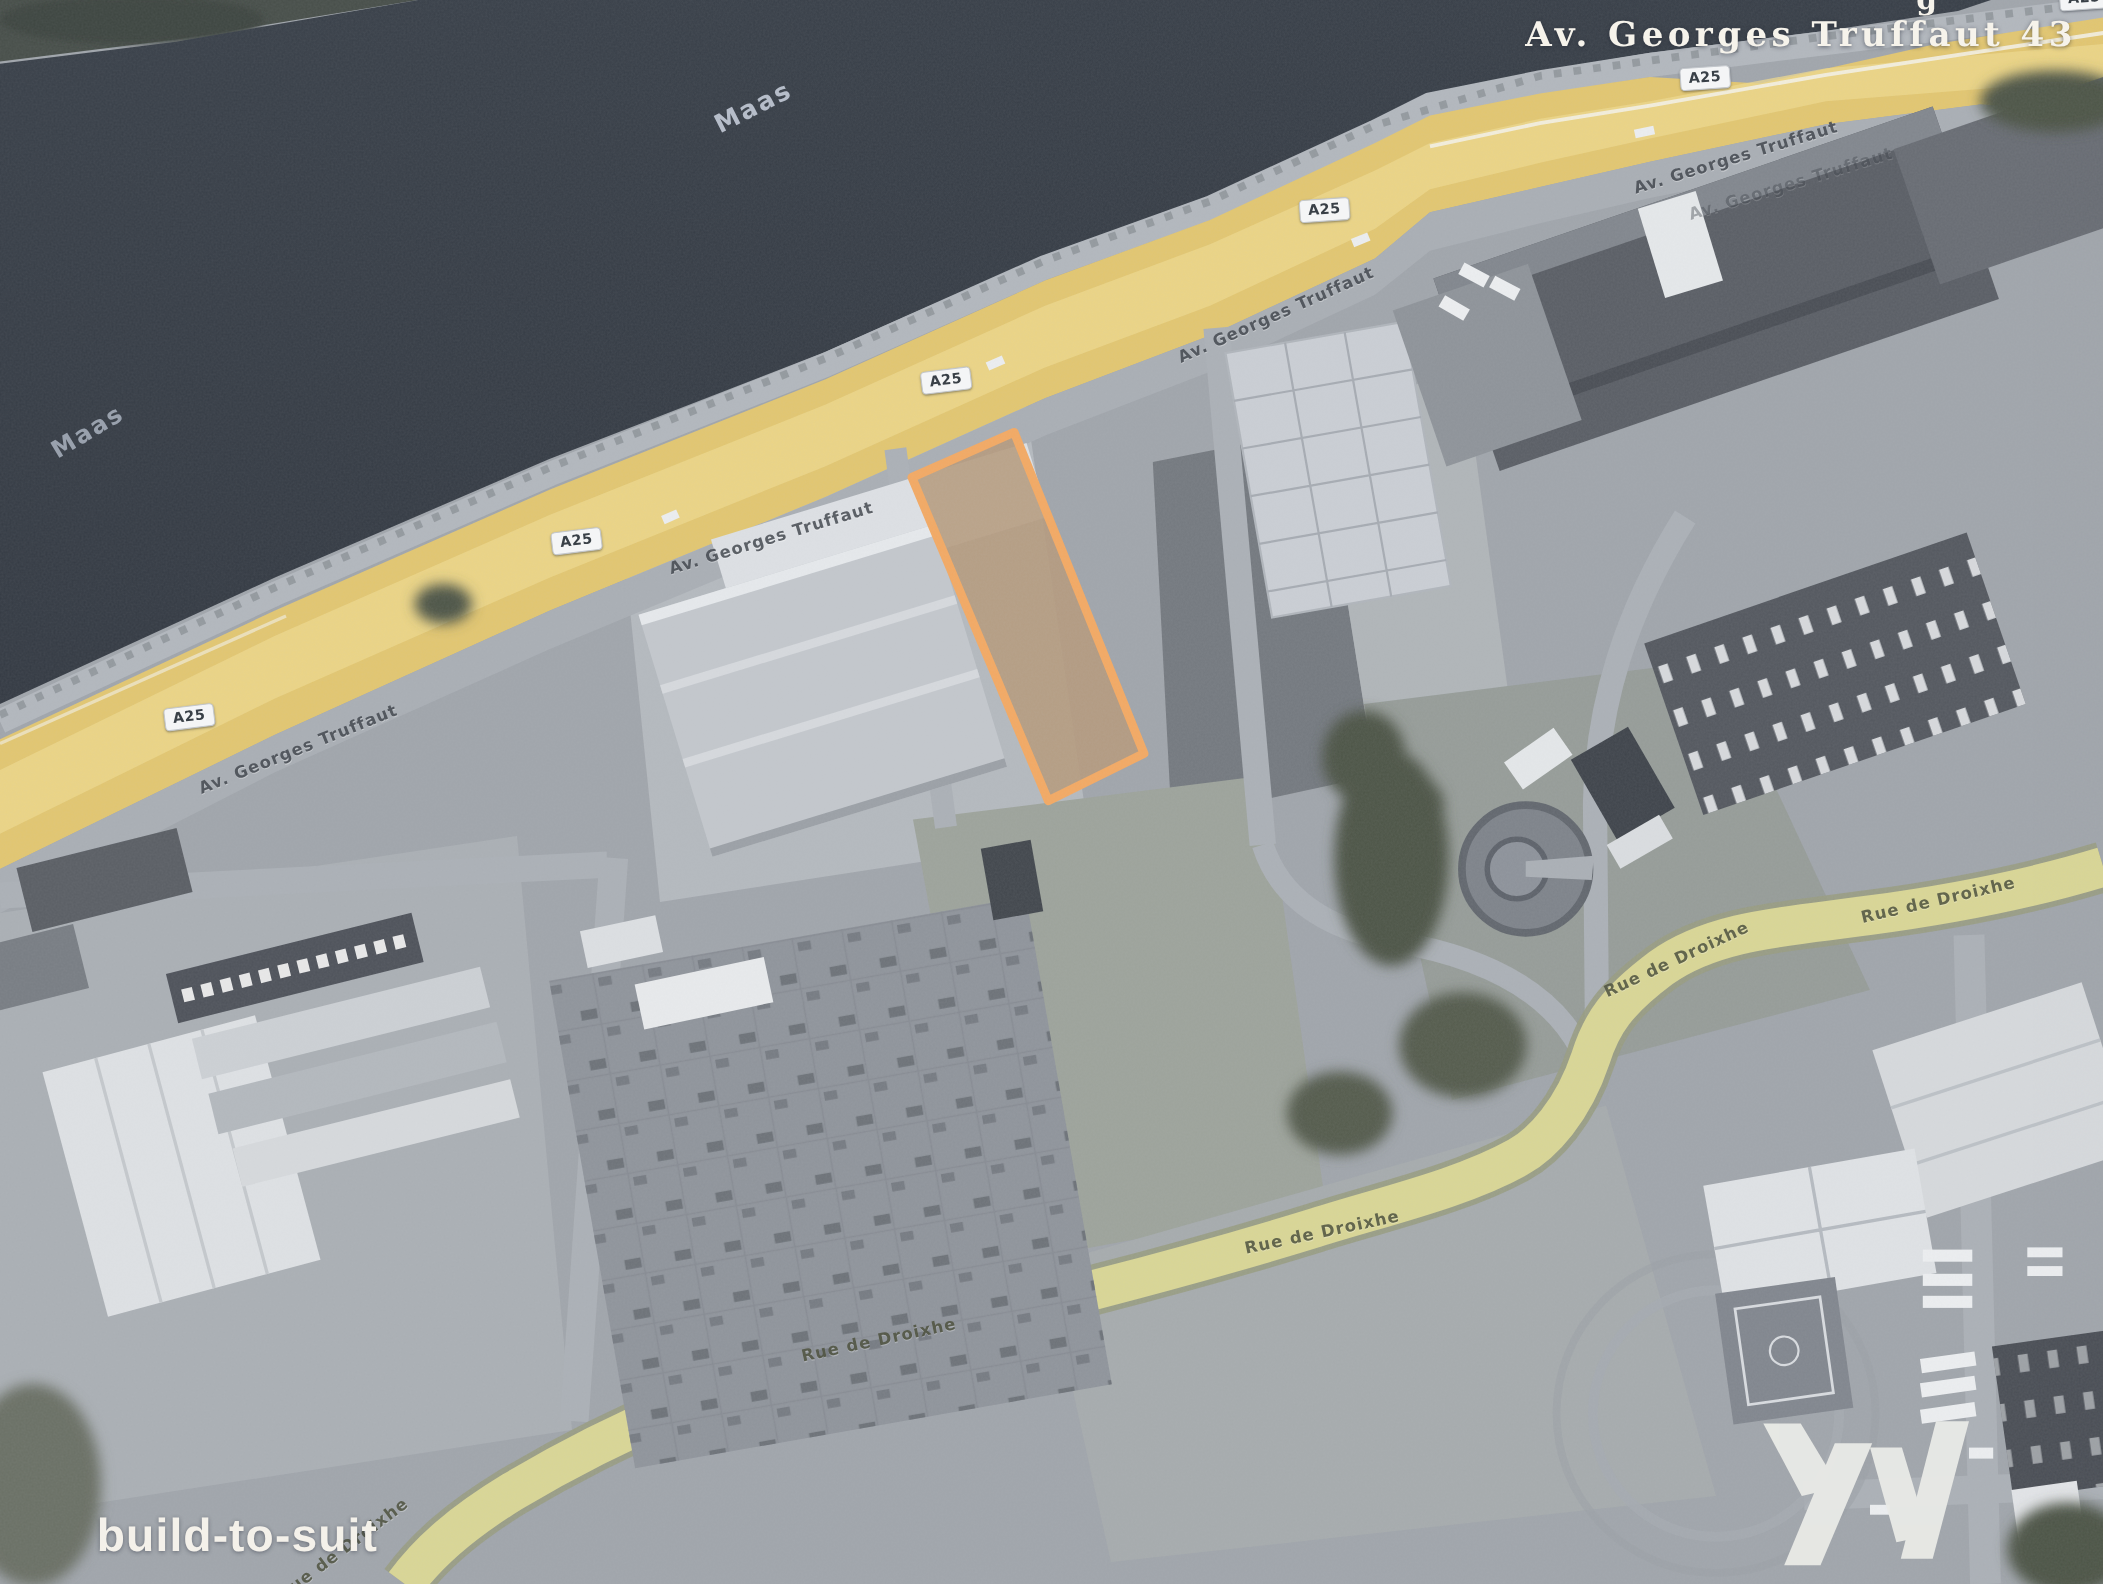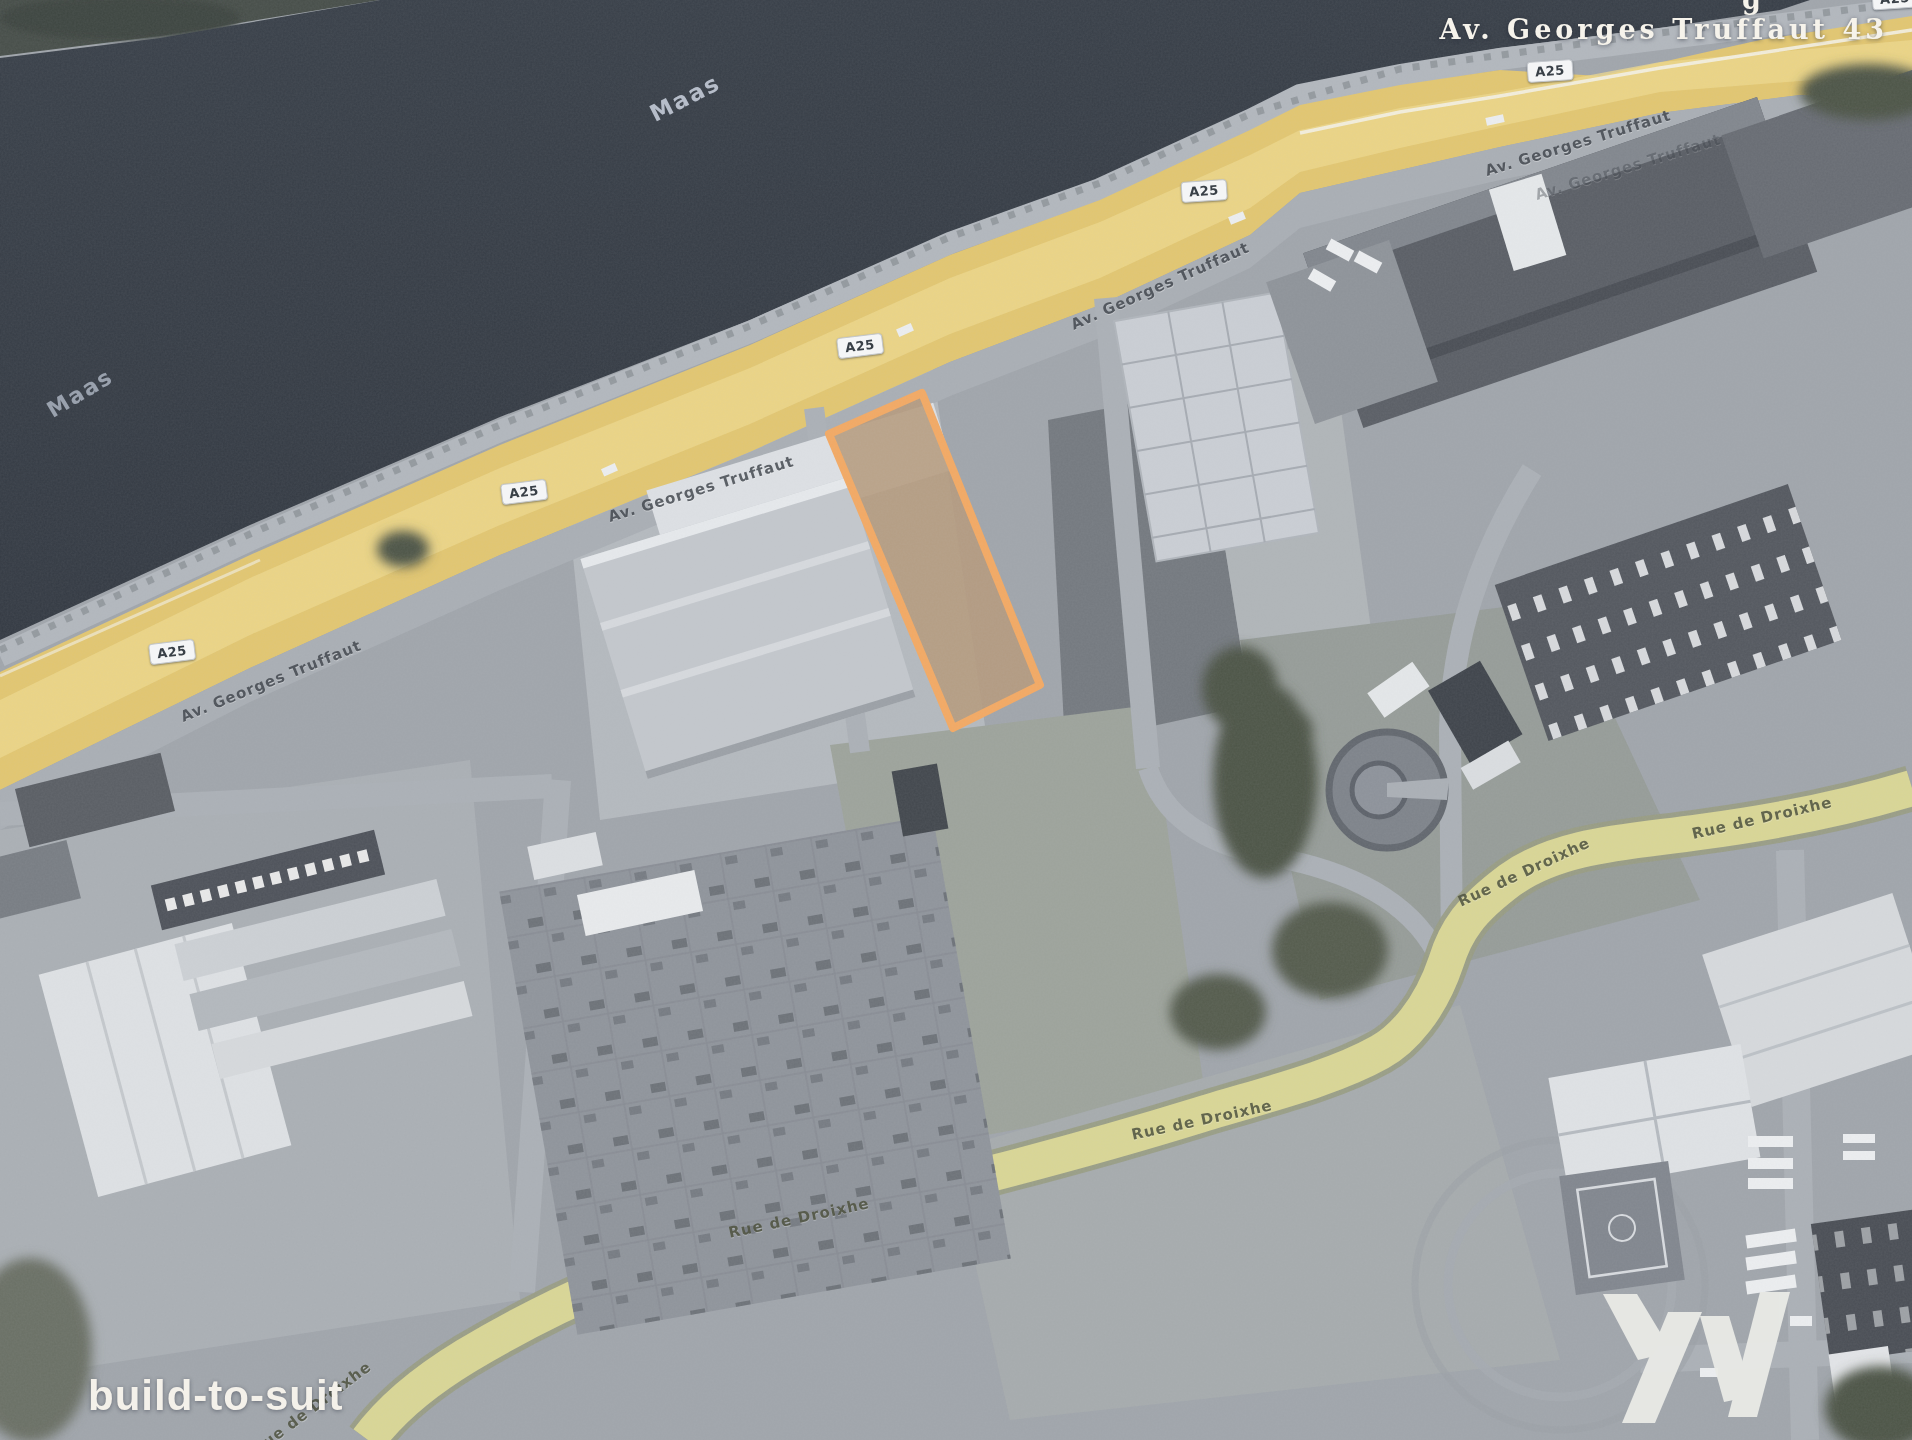--- a/index.html
+++ b/index.html
@@ -9,21 +9,21 @@
   .lbl{position:absolute;white-space:nowrap;transform-origin:center;pointer-events:none;}
   .maas{font-weight:bold;letter-spacing:2px;}
   .street{font-size:15px;font-weight:bold;color:#41464d;opacity:.82;letter-spacing:1px;
           text-shadow:0 1px 0 rgba(255,255,255,.38);}
   .rue{font-size:15px;font-weight:bold;color:#4f5340;opacity:.85;letter-spacing:1px;
        text-shadow:0 1px 0 rgba(255,255,255,.30);}
   .badge{position:absolute;background:#f4f5f6;color:#394047;border:1px solid #c3c7cc;
          border-radius:4px;font-size:13px;font-weight:bold;padding:1px 7px;line-height:17px;
          box-shadow:0 1px 2px rgba(20,25,35,.4);letter-spacing:.5px;}
   .title{position:absolute;font-family:"DejaVu Serif","Liberation Serif",serif;
-         font-weight:bold;font-size:27px;color:#f6f3eb;letter-spacing:4px;
+         font-weight:bold;font-size:31px;color:#f6f3eb;letter-spacing:4px;
          text-shadow:0 1px 4px rgba(30,35,50,.55);}
   .fragment{position:absolute;font-family:"DejaVu Serif","Liberation Serif",serif;
             font-weight:bold;font-size:27px;color:#f6f3eb;}
   .watermark{position:absolute;font-family:Liberation Sans, sans-serif;
              font-weight:bold;font-size:42px;color:#f4f1ea;letter-spacing:1px;
              text-shadow:0 1px 4px rgba(30,35,50,.45);}
   .logo{position:absolute;left:1596px;top:1286px;}
 </style>
 </head>
 <body>

